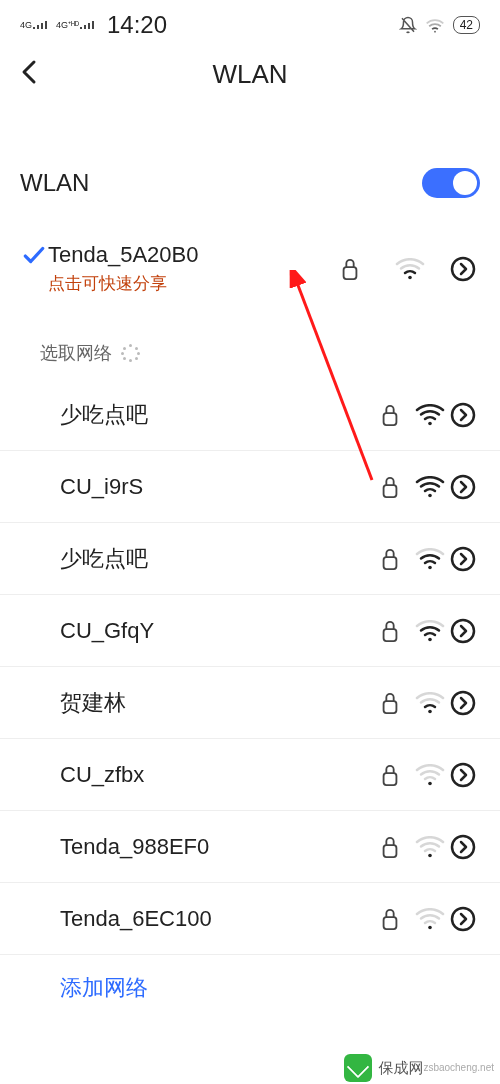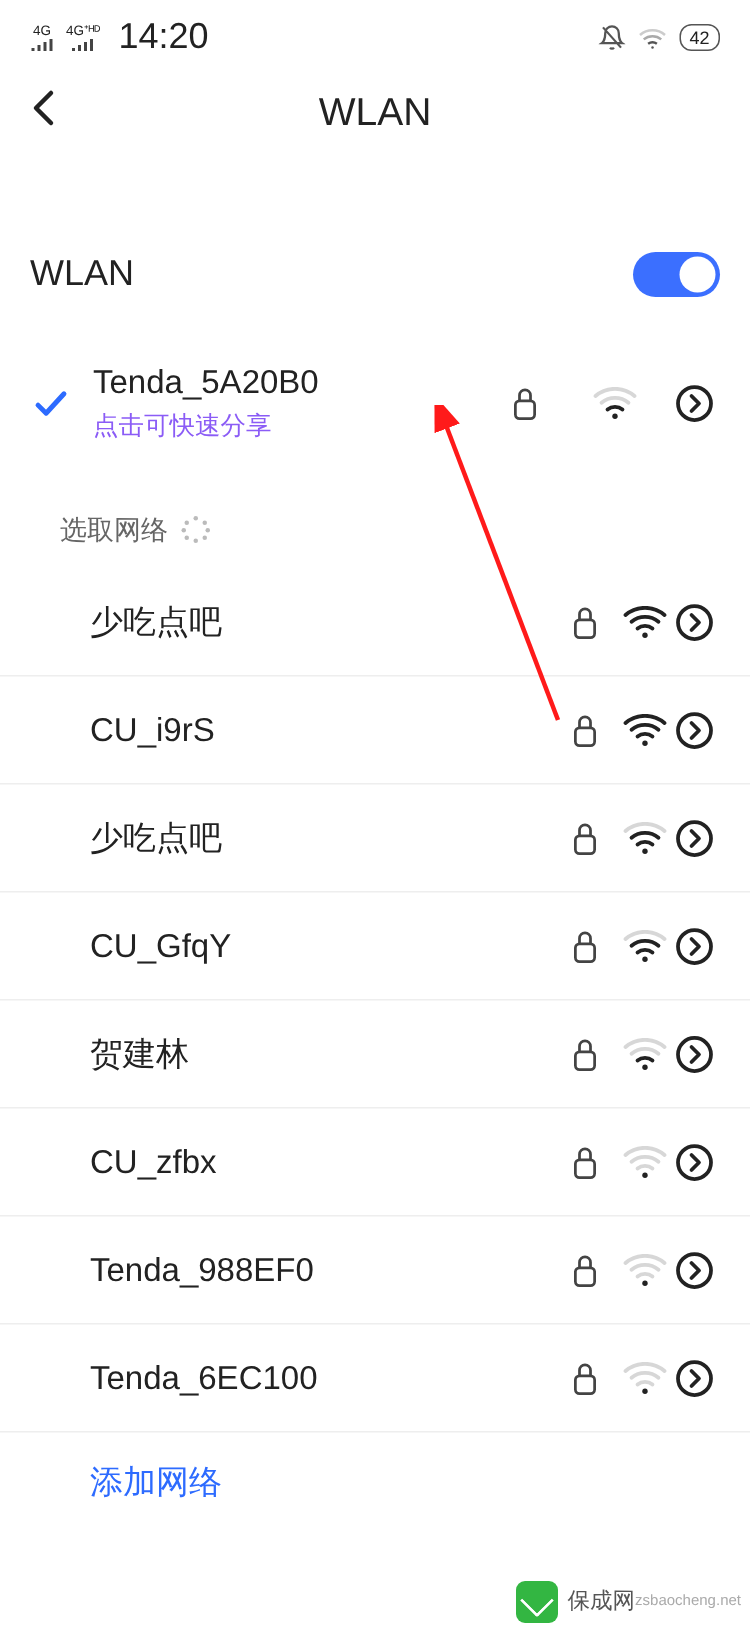--- a/index.html
+++ b/index.html
@@ -16,45 +16,45 @@
   .status-bar {
     display: flex;
     justify-content: space-between;
     align-items: center;
     padding: 10px 20px 0 20px;
     height: 40px;
     font-size: 15px;
   }
   .status-left { display:flex; align-items:center; gap:8px; }
   .status-right{ display:flex; align-items:center; gap:8px; }
-  .sig { display:flex; flex-direction:column; align-items:center; font-size:9px; line-height:9px;}
+  .sig { display:flex; flex-direction:row; align-items:center; font-size:9px; line-height:9px;}
   .sig svg { display:block; }
   .time { font-size:24px; margin-left:4px;}
   .battery { border:1px solid #555; border-radius:8px; padding:0 6px; font-size:12px; display:flex; align-items:center; height:18px;}
   
   .header {
     display:flex; align-items:center; justify-content:center;
     position:relative; height:60px; margin-top:4px;
   }
   .back { position:absolute; left:18px; top:12px; }
   .title { font-size:26px; font-weight:400; }
   
   .toggle-row { display:flex; align-items:center; justify-content:space-between;
     padding: 0 20px; margin-top:64px;}
   .toggle-row .label { font-size:24px; }
   .switch { width:58px; height:30px; background:#3b6fff; border-radius:15px; position:relative; }
   .switch .knob { position:absolute; right:3px; top:3px; width:24px; height:24px; background:#fff; border-radius:50%; }
   
   .connected {
-    display:flex; align-items:center; padding:10px 20px; margin-top:34px; gap:14px;
+    display:flex; padding:10px 20px; margin-top:34px; 
   }
   .check { color:#2d6bff; flex:0 0 28px; display:flex; justify-content:center;}
   .conn-text { flex:1; }
   .ssid { font-size:22px; }
-  .sub { font-size:17px; color:#8b5cf6; margin-top:4px;}
+  .sub { font-size:17px; color:#c2410c; margin-top:4px;}
   .icons { display:flex; align-items:center; gap:20px; }
   
   .section-head { display:flex; align-items:center; gap:10px; padding:0 20px; margin-top:36px; color:#666; font-size:18px;margin-left:20px;}
   .spinner { width:18px; height:18px; position:relative; }
   .spinner span { position:absolute; width:3px; height:3px; background:#bbb; border-radius:50%; }
   
   .netlist { margin-top:14px; }
   .row {
     display:flex; align-items:center; padding:0 20px;
     height:72px; border-bottom:1px solid #eee;

